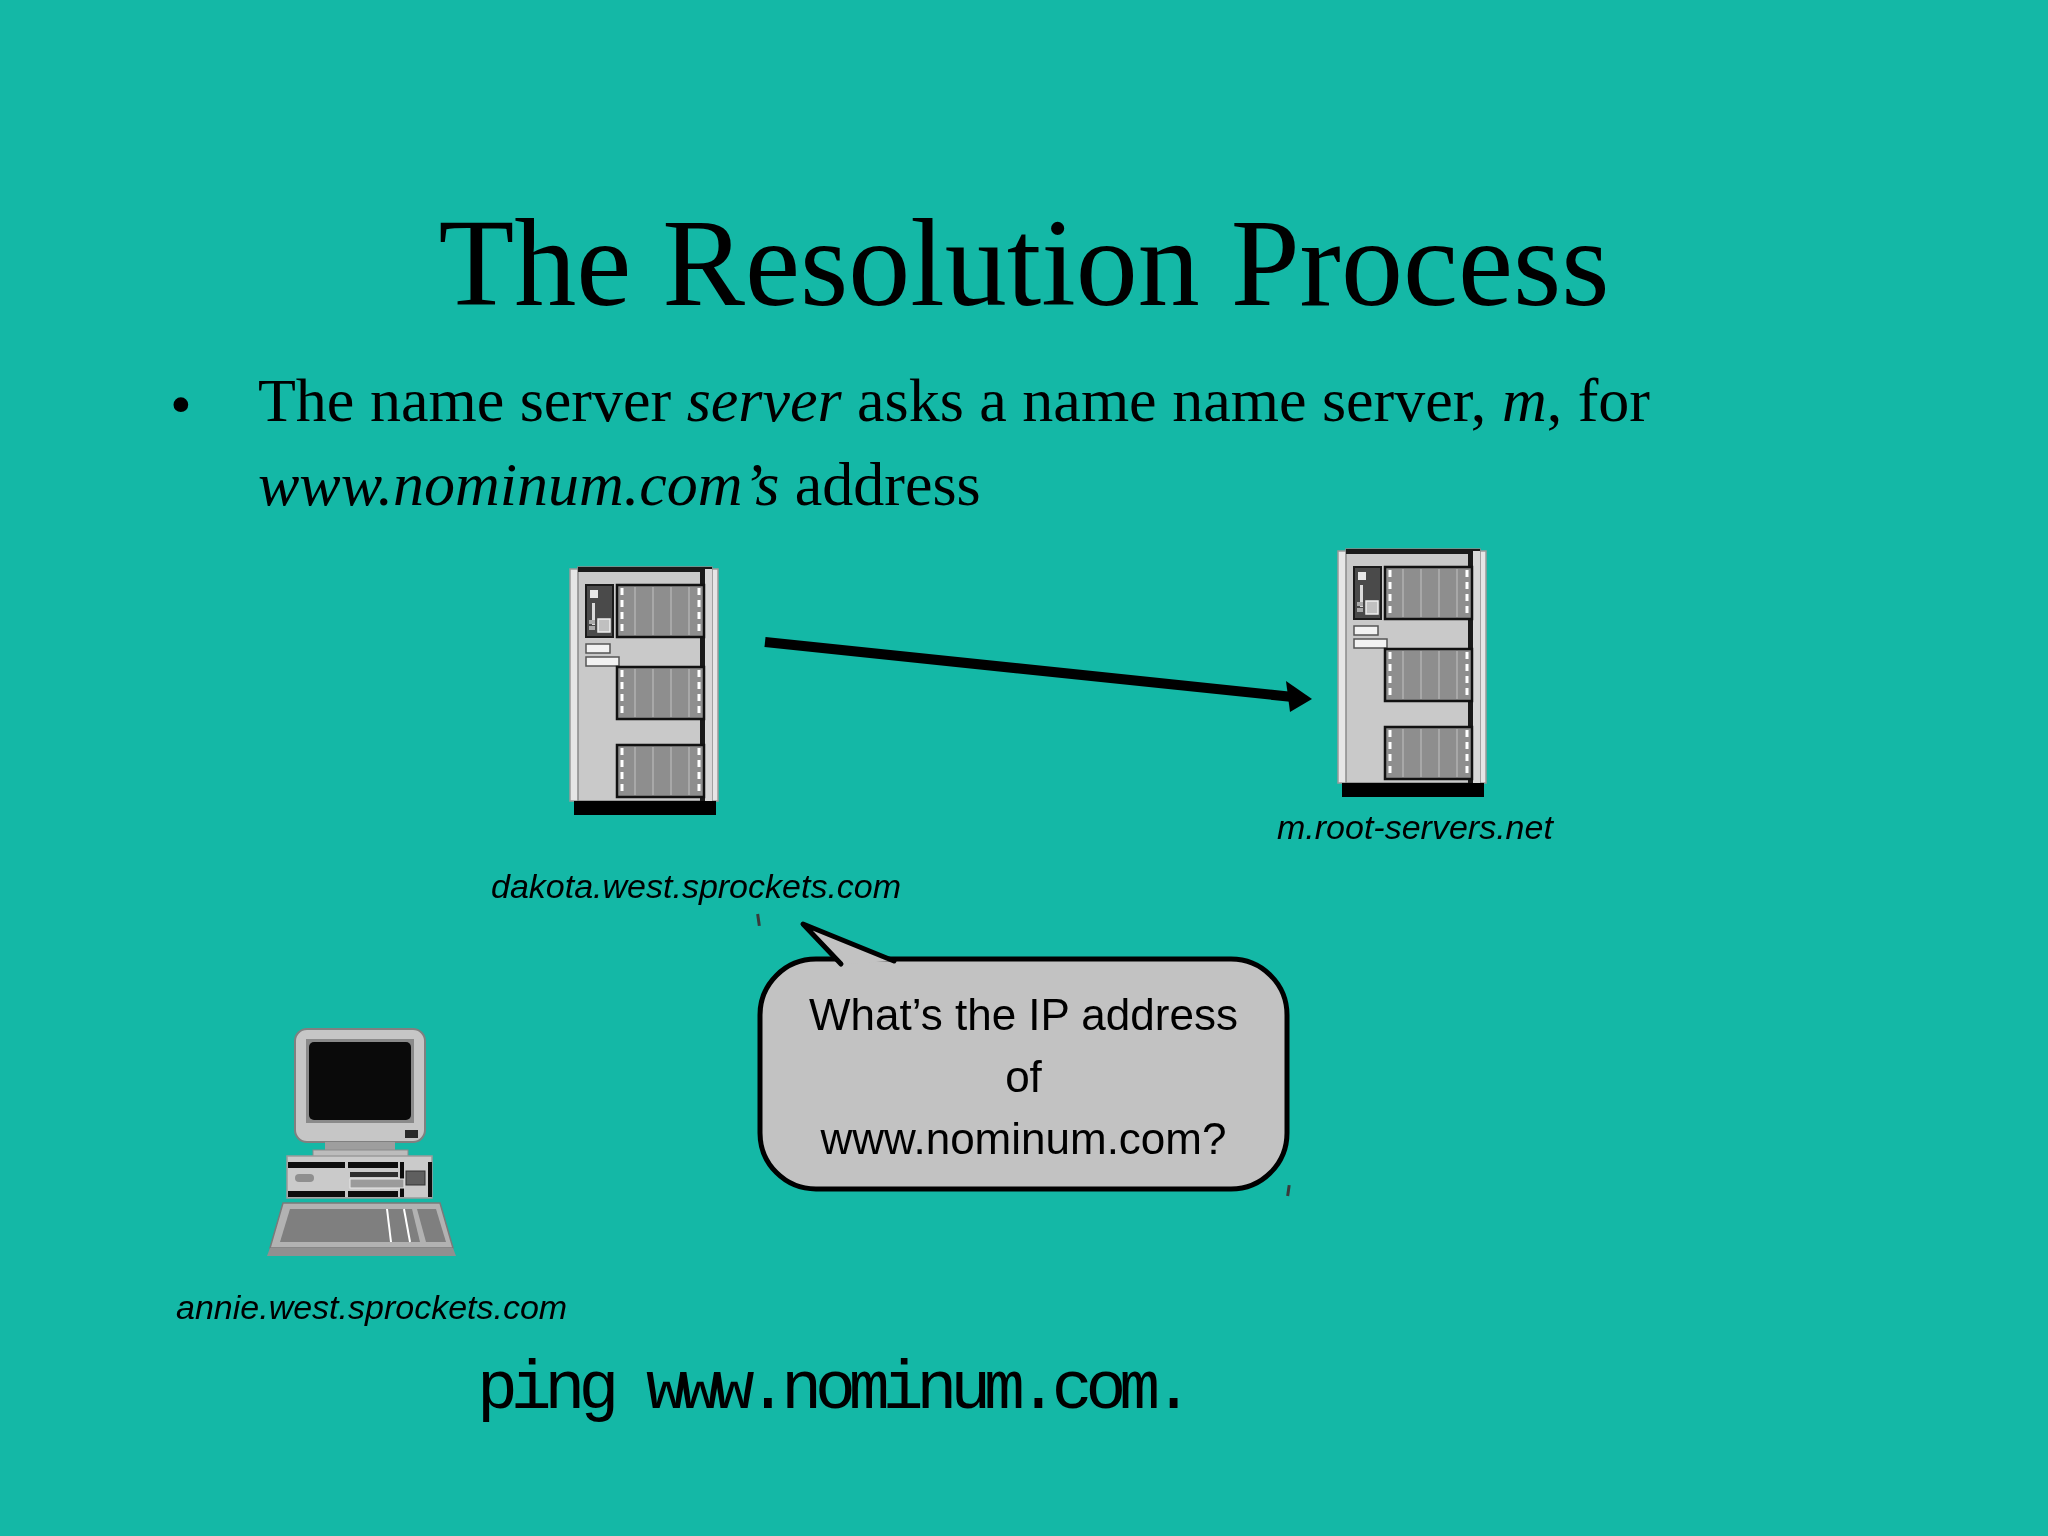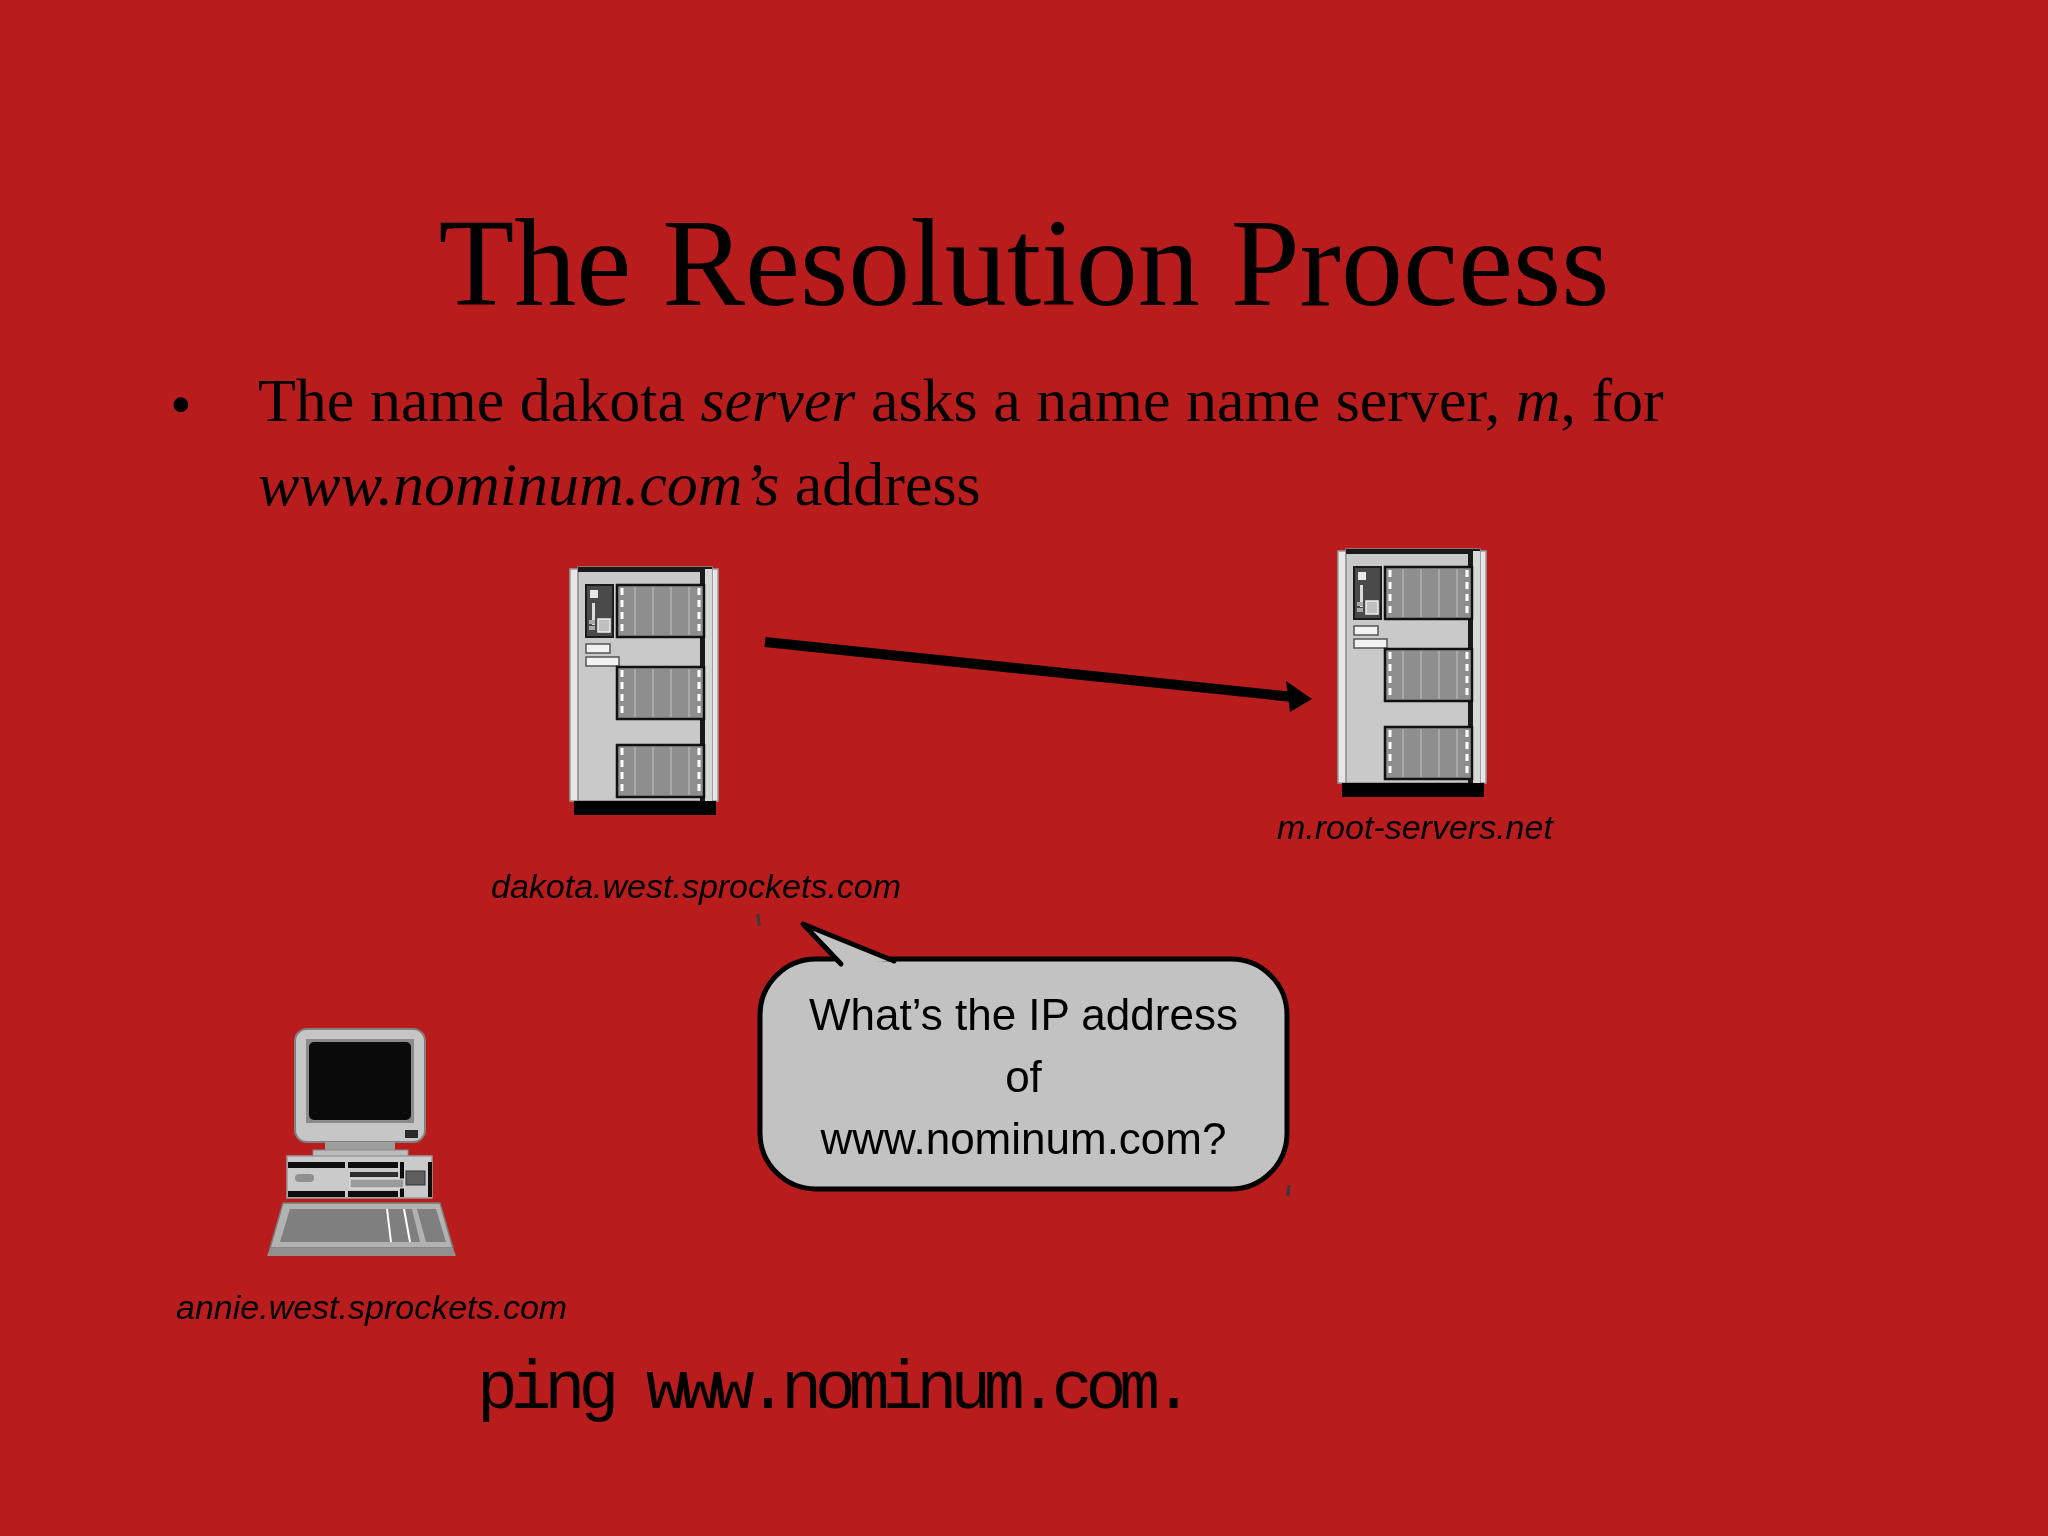--- a/index.html
+++ b/index.html
@@ -1,19 +1,19 @@
 <!DOCTYPE html>
 <html><head>
 <meta charset="utf-8">
 <style>
   html,body{margin:0;padding:0;background:#ffffff;}
   .slide{
     position:relative;
     width:2048px;height:1536px;
-    background:#b91c1c;
+    background:#14b8a6;
     overflow:hidden;
     font-family:"Liberation Sans","DejaVu Sans",sans-serif;
     color:#000;
   }
   .abs{position:absolute;}
   .page-title{
     top:196px;left:0;width:2048px;
     text-align:center;
     font-family:"Liberation Serif","DejaVu Serif",serif;
     font-size:124px;line-height:1.1;
@@ -54,21 +54,21 @@
 </style>
 </head>
 <body>
 
 <div class="slide">
 
   <div class="abs page-title">The Resolution Process</div>
 
   <div class="abs bullet-marker">•</div>
   <div class="abs bullet-text">
-    <span>The name dakota </span><span class="em">server</span><span> asks a name name server, </span><span class="em">m</span><span>, for</span><br>
+    <span>The name server </span><span class="em">server</span><span> asks a name name server, </span><span class="em">m</span><span>, for</span><br>
     <span class="em">www.nominum.com’s</span><span> address</span>
   </div>
 
   <svg class="abs diagram-svg" width="2048" height="1536" viewBox="0 0 2048 1536">
     <defs>
       <g id="bay">
         <rect x="0" y="0" width="87" height="52" fill="#8e8e8e" stroke="#111" stroke-width="2.5"></rect>
         <line x1="18" y1="2" x2="18" y2="50" stroke="#a8a8a8" stroke-width="2"></line>
         <line x1="36" y1="2" x2="36" y2="50" stroke="#a8a8a8" stroke-width="2"></line>
         <line x1="54" y1="2" x2="54" y2="50" stroke="#a8a8a8" stroke-width="2"></line>

